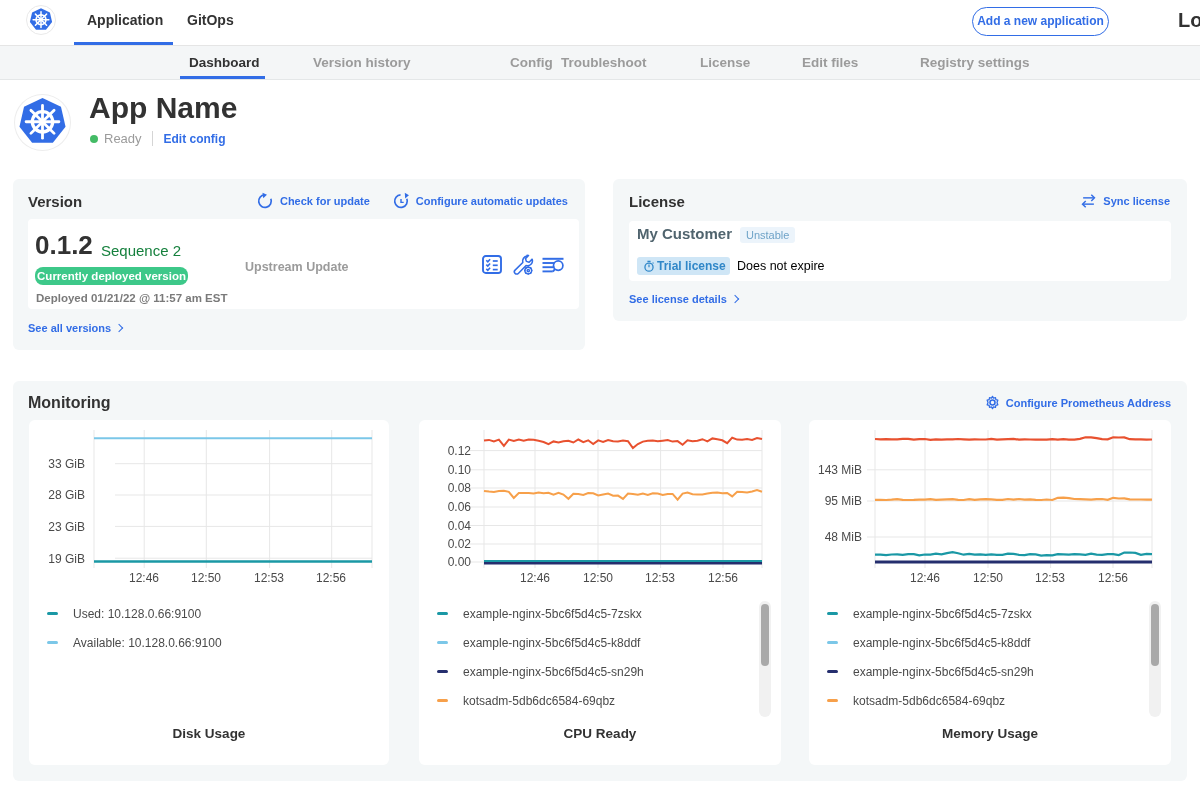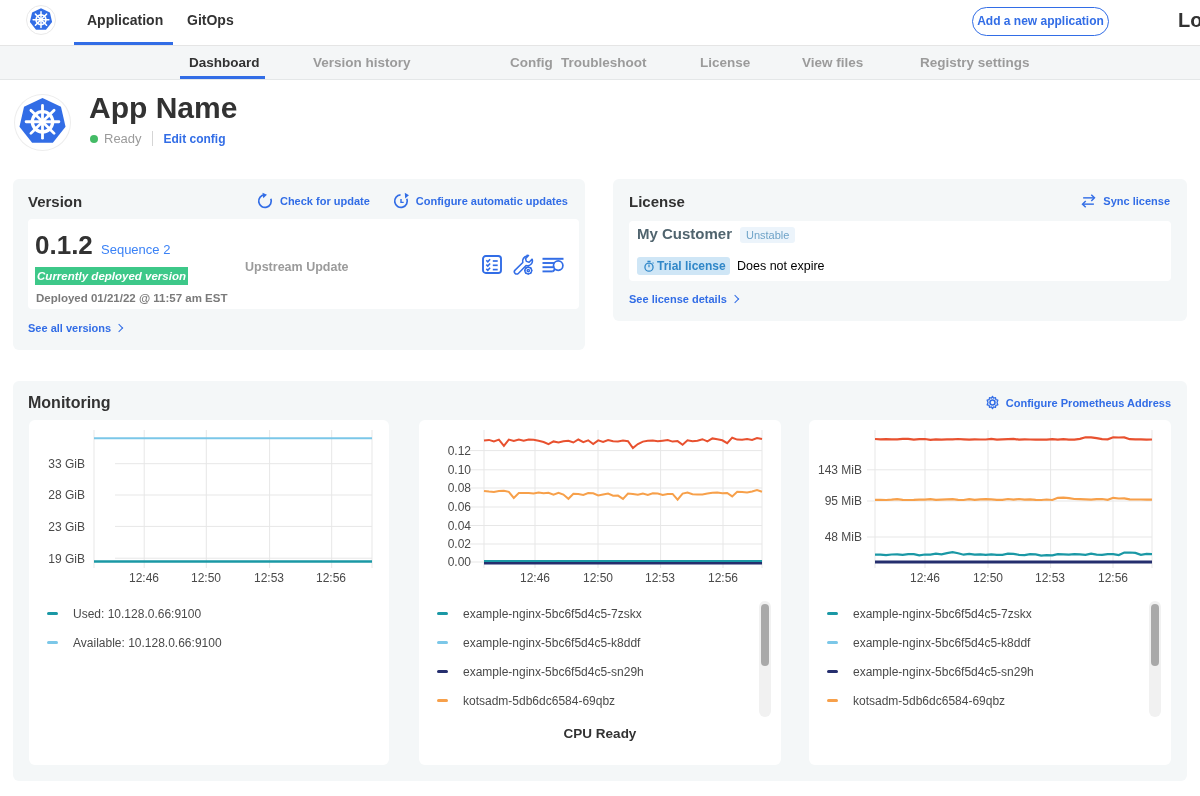--- a/index.html
+++ b/index.html
@@ -21,21 +21,21 @@
 .applogo { position:absolute; left:15px; top:15px; width:55px; height:55px; border-radius:50%; background:#fff; box-shadow:0 0 0 1px #ededed; display:flex; align-items:center; justify-content:center; }
 .appname { position:absolute; left:89px; top:13px; font-size:30px; font-weight:700; color:#323232; line-height:30px; white-space:nowrap; }
 .statusrow { position:absolute; left:90px; top:49px; white-space:nowrap; }
 
 .card { position:absolute; background:#f4f7f8; border-radius:6px; }
 .cardtitle { position:absolute; font-size:15px; font-weight:700; color:#323232; white-space:nowrap; }
 .whitebox { position:absolute; background:#fff; border-radius:4px; }
 .link { color:#326de6; font-size:11px; font-weight:700; white-space:nowrap; }
 .linkrow { display:flex; align-items:center; }
 .chev { display:inline-block; width:6px; height:6px; border-top:1.8px solid #326de6; border-right:1.8px solid #326de6; transform:rotate(45deg); margin-left:5px; }
-.pill-green { position:absolute; background:#3dc889; color:#fff; border-radius:0; font-size:11.5px; font-weight:700;font-style:italic; }
+.pill-green { position:absolute; background:#3dc889; color:#fff; border-radius:8px; font-size:11.5px; font-weight:700; }
 .pill-blue-light { background:#ecf4fb; color:#6fa3c8; border-radius:3px; font-size:11px; font-weight:400; }
 .pill-blue { background:#cfe6f6; color:#3087c8; border-radius:3px; font-size:12px; font-weight:700; }
 
 .chartcard { position:absolute; background:#fff; border-radius:6px; width:361px; height:345px; }
 .charttitle { position:absolute; width:100%; text-align:center; top:306px; font-size:13.5px; font-weight:700; color:#323232; }
 .legendrow { position:absolute; left:18px; font-size:12px; color:#4a4a4a; white-space:nowrap; }
 .dash { display:inline-block; width:11px; height:2.5px; border-radius:2px; vertical-align:middle; margin-right:15px; margin-bottom:3px; }
 .scrolltrack { position:absolute; left:340px; top:181px; width:12px; height:116px; background:#f1f1f1; border-radius:6px; }
 .scrollthumb { position:absolute; left:2px; top:3px; width:8px; height:62px; background:#a9a9a9; border-radius:4px; }
 .gridtext { font-size:12px; fill:#4a4a4a; }
@@ -69,21 +69,21 @@
   <span class="logout">Log out</span>
 </div>
 
 <div class="subnav">
   <span class="subitem active" style="left:189px;">Dashboard</span>
   <div class="subunderline" style="left:180px; width:85px;"></div>
   <span class="subitem" style="left:313px;">Version history</span>
   <span class="subitem" style="left:462px;margin-left:48px;">Config</span>
   <span class="subitem" style="left:561px;">Troubleshoot</span>
   <span class="subitem" style="left:700px;">License</span>
-  <span class="subitem" style="left:802px;">View files</span>
+  <span class="subitem" style="left:802px;">Edit files</span>
   <span class="subitem" style="left:920px;">Registry settings</span>
 </div>
 
 <div class="appheader">
   <div class="applogo">
     <svg width="55" height="55" viewBox="2 1.8 26 26.5">
       <polygon points="15,3.2 23.9,7.5 26.1,17.1 20,24.8 10,24.8 3.9,17.1 6.1,7.5" fill="#326de6"></polygon>
       <g stroke="#fff" stroke-width="1.35" fill="none" stroke-linecap="round">
         <line x1="15.00" y1="13.40" x2="15.00" y2="6.80"></line>
         <line x1="15.92" y1="13.78" x2="20.59" y2="9.11"></line>
@@ -120,21 +120,21 @@
       <svg width="18" height="18" viewBox="0 0 20 20">
         <path d="M 9.5 3.1 A 7 7 0 1 0 16.5 7.5" stroke="#326de6" stroke-width="1.9" fill="none"></path>
         <path d="M 14.2 0.8 L 18.8 3.6 L 14.6 7.2 Z" fill="#326de6"></path>
         <path d="M 10 7.8 v3.7 h3" stroke="#326de6" stroke-width="1.6" fill="none"></path>
       </svg>
       <span class="link">Configure automatic updates</span>
     </span>
   </div>
   <div class="whitebox" style="left:15px; top:40px; width:551px; height:90px;">
     <span class="abs" style="left:7px; top:13px; font-size:26px; font-weight:700; color:#323232; line-height:26px;">0.1.2</span>
-    <span class="abs" style="left:73px; top:23px; font-size:13px; color:#3b82f6;">Sequence 2</span>
+    <span class="abs" style="left:73px; top:23px; font-size:15px; color:#15803d;">Sequence 2</span>
     <div class="pill-green" style="left:7px; top:48px; width:153px; height:18px; line-height:18px; text-align:center;">Currently deployed version</div>
     <div class="abs" style="left:8px; top:73px; font-size:11.5px; font-weight:700; color:#7a7a7a;">Deployed 01/21/22 @ 11:57 am EST</div>
     <div class="abs" style="left:217px; top:41px; font-size:12.5px; font-weight:700; color:#9b9b9b;">Upstream Update</div>
 
     <div class="abs" style="left:454px; top:36px;">
       <svg width="20" height="19" viewBox="0 0 20 19">
         <rect x="1" y="1" width="18" height="17" rx="2.8" stroke="#326de6" stroke-width="1.9" fill="none"></rect>
         <path d="M4.3 5.3 l1.5 1.5 2.3-2.6" stroke="#326de6" stroke-width="1.6" fill="none"></path>
         <path d="M4.3 9.6 l1.5 1.5 2.3-2.6" stroke="#326de6" stroke-width="1.6" fill="none"></path>
         <path d="M4.3 13.9 l1.5 1.5 2.3-2.6" stroke="#326de6" stroke-width="1.6" fill="none"></path>
@@ -237,20 +237,21 @@
       <text class="gridtext" x="56" y="142.5" text-anchor="end">19 GiB</text>
       <text class="gridtext" x="115" y="162" text-anchor="middle">12:46</text>
       <text class="gridtext" x="177" y="162" text-anchor="middle">12:50</text>
       <text class="gridtext" x="240" y="162" text-anchor="middle">12:53</text>
       <text class="gridtext" x="302" y="162" text-anchor="middle">12:56</text>
       <line x1="65" y1="18.3" x2="343" y2="18.3" stroke="#7bc7e8" stroke-width="2"></line>
       <line x1="65" y1="141.6" x2="343" y2="141.6" stroke="#1a98a5" stroke-width="2.5"></line>
     </svg>
     <div class="legendrow" style="top:187px;"><span class="dash" style="background:#1a98a5;"></span>Used: 10.128.0.66:9100</div>
     <div class="legendrow" style="top:216px;"><span class="dash" style="background:#7bc7e8;"></span>Available: 10.128.0.66:9100</div>
+    <div class="charttitle">Disk Usage</div>
   </div>
 
   <div class="chartcard" style="left:406px; top:39px; width:362px;">
     <svg class="abs" style="left:0; top:0;" width="362" height="170" viewBox="0 0 362 170">
       <g stroke="#e7e7e7" stroke-width="1">
         <line x1="50" y1="30.6" x2="343" y2="30.6"></line>
         <line x1="50" y1="49.8" x2="343" y2="49.8"></line>
         <line x1="50" y1="68" x2="343" y2="68"></line>
         <line x1="50" y1="87" x2="343" y2="87"></line>
         <line x1="50" y1="105.5" x2="343" y2="105.5"></line>
@@ -314,14 +315,15 @@
       <path id="mem-teal" d="M 66.0 134.6 L 71.5 134.7 L 77.1 135.2 L 82.6 134.5 L 88.2 134.4 L 93.7 134.9 L 99.2 134.1 L 104.8 134.2 L 110.3 135.3 L 115.9 134.5 L 121.4 134.6 L 126.9 133.7 L 132.5 134.4 L 138.0 133.1 L 143.6 132.2 L 149.1 133.2 L 154.6 134.7 L 160.2 133.8 L 165.7 134.7 L 171.3 134.4 L 176.8 134.8 L 182.3 134.3 L 187.9 134.8 L 193.4 134.9 L 199.0 133.7 L 204.5 133.8 L 210.0 134.8 L 215.6 135.2 L 221.1 134.1 L 226.7 134.4 L 232.2 135.6 L 237.7 135.2 L 243.3 135.3 L 248.8 134.2 L 254.4 134.3 L 259.9 134.7 L 265.4 134.2 L 271.0 134.3 L 276.5 134.9 L 282.1 133.7 L 287.6 134.6 L 293.1 134.9 L 298.7 134.2 L 304.2 134.1 L 309.8 135.0 L 315.3 132.6 L 320.8 132.5 L 326.4 132.9 L 331.9 134.8 L 337.5 133.9 L 343.0 134.2" stroke="#1a98a5" stroke-width="2.2" fill="none"></path>
       <line x1="66" y1="142" x2="343" y2="142" stroke="#252e6e" stroke-width="2.8"></line>
     </svg>
     <div class="legendrow" style="top:187px;"><span class="dash" style="background:#1a98a5;"></span>example-nginx-5bc6f5d4c5-7zskx</div>
     <div class="legendrow" style="top:216px;"><span class="dash" style="background:#7bc7e8;"></span>example-nginx-5bc6f5d4c5-k8ddf</div>
     <div class="legendrow" style="top:245px;"><span class="dash" style="background:#252e6e;"></span>example-nginx-5bc6f5d4c5-sn29h</div>
     <div class="legendrow" style="top:274px;"><span class="dash" style="background:#f7a04a;"></span>kotsadm-5db6dc6584-69qbz</div>
     <div class="scrolltrack">
         <div class="scrollthumb"></div>
       </div>
+    <div class="charttitle">Memory Usage</div>
   </div>
 </div>
 
 </body></html>

